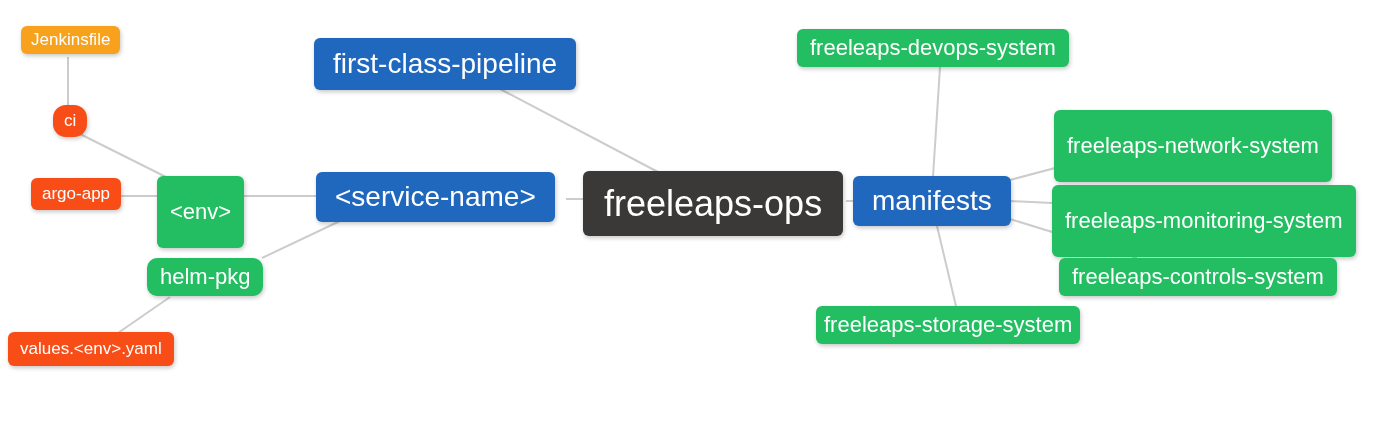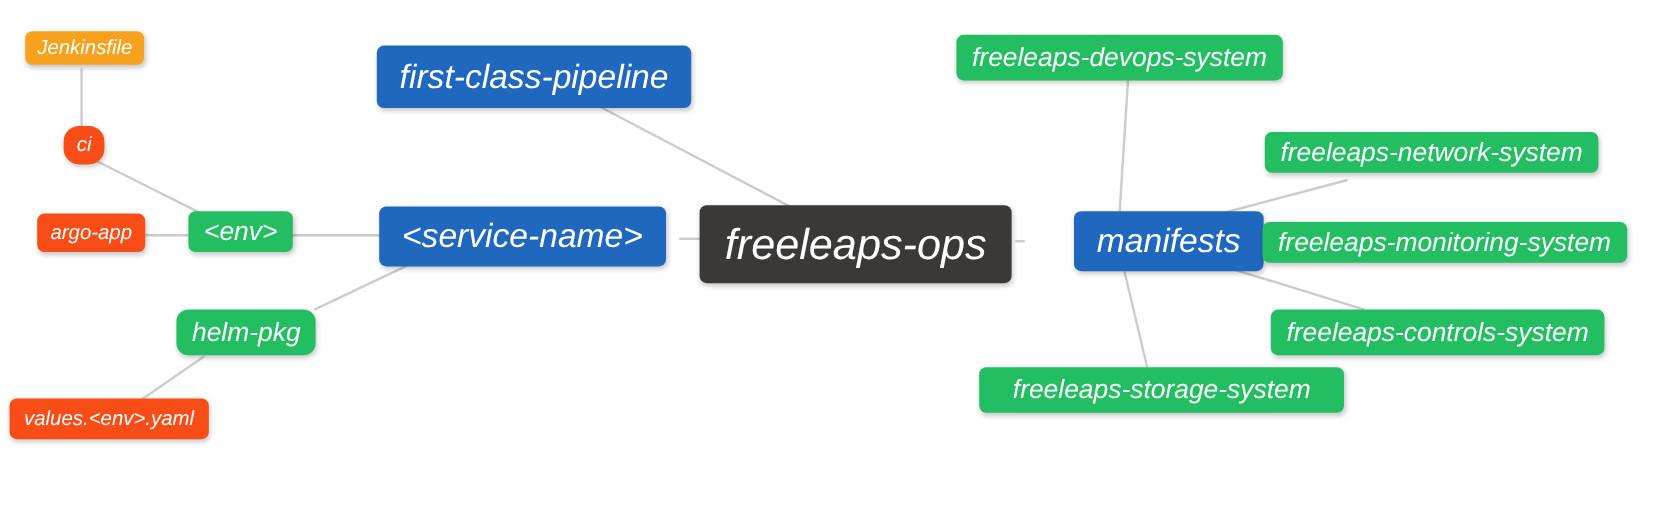--- a/index.html
+++ b/index.html
@@ -7,21 +7,20 @@
     padding: 0;
     background: #ffffff;
     font-family: "Liberation Sans", sans-serif;
   }
   .canvas {
     position: relative;
     width: 1390px;
     height: 390px;
     background: #ffffff;
     overflow: hidden;
-    font-style: italic;
   }
   .edges {
     position: absolute;
     left: 0; top: 0;
     width: 1390px;
     height: 421px;
   }
   .edges line {
     stroke: var(--edge, #cccccc);
     stroke-width: 2;
@@ -38,39 +37,39 @@
     user-select: none;
   }
   
   .c-orange { background: var(--orange, #f7a11c); }
   .c-red    { background: var(--red, #f84d17); }
   .c-green  { background: var(--green, #22be61); }
   .c-blue   { background: var(--blue, #2068be); }
   .c-dark   { background: var(--dark, #3b3838); }
   
   .s-sm { font-size: 17px; padding: 6px 11px; }
-  .s-md { font-size: 22px; padding: 4px 13px; }
+  .s-md { font-size: 22px; padding: 23px 13px; }
   .s-lg { font-size: 28px; padding: 8px 19px; }
   .s-xl { font-size: 36px; padding: 11px 21px; }
   
   #n-jenkinsfile { left: 21px;  top: 26px;  padding: 4px 10px; }
   #n-ci          { left: 53px;  top: 105px; border-radius: 13px; }
   #n-argo-app    { left: 31px;  top: 178px; }
   #n-env         { left: 157px; top: 176px; }
   #n-helm-pkg    { left: 147px; top: 258px; padding: 6px 13px; border-radius: 10px; }
   #n-values      { left: 8px;   top: 332px; padding: 7px 12px; text-align: center; }
   #n-fcp         { left: 314px; top: 38px;  padding: 9px 19px; }
   #n-service     { left: 316px; top: 172px; }
   #n-ops         { left: 583px; top: 171px; }
-  #n-manifests   { left: 895px; top: 176px; }
+  #n-manifests   { left: 853px; top: 176px; }
   #n-devops      { left: 797px; top: 29px;  padding: 6px 13px; }
   #n-network     { left: 1054px; top: 110px; }
   #n-monitoring  { left: 1052px; top: 185px; }
   #n-controls    { left: 1059px; top: 258px; padding: 6px 13px; }
-  #n-storage     { left: 816px; top: 306px; padding: 6px 28px; }
+  #n-storage     { left: 816px; top: 306px; padding: 6px 8px; }
 </style>
 </head>
 <body>
 
 <div class="canvas">
 
   <svg class="edges" viewBox="0 0 1390 421">
     <line x1="68" y1="57" x2="68" y2="105"></line>
     <line x1="80" y1="134" x2="168" y2="178"></line>
     <line x1="121" y1="196" x2="157" y2="196"></line>

